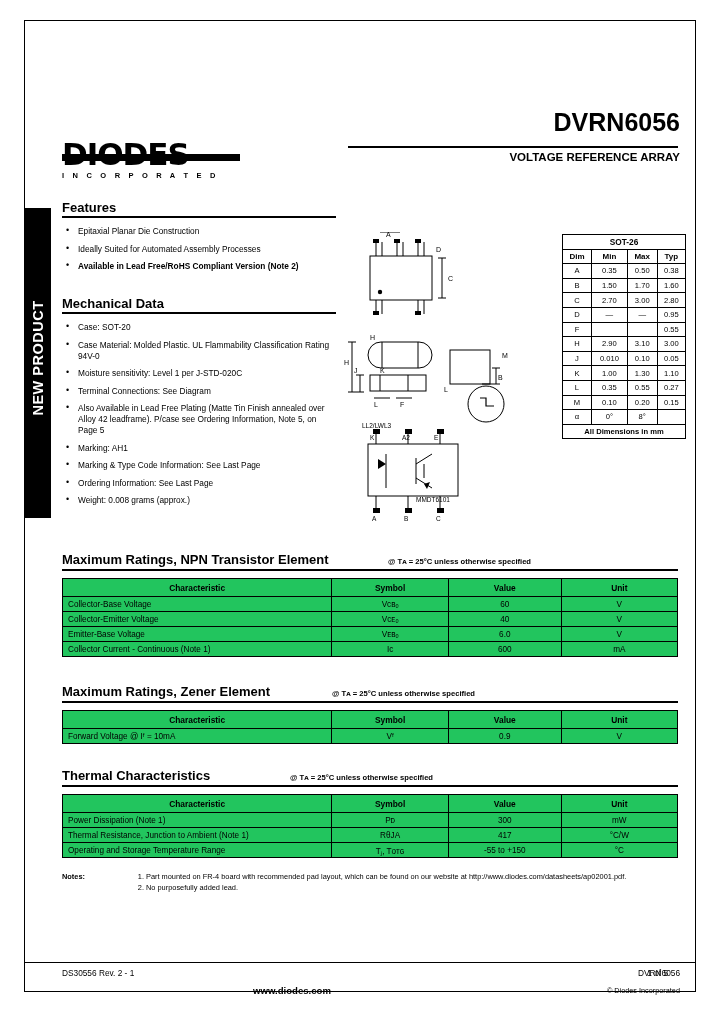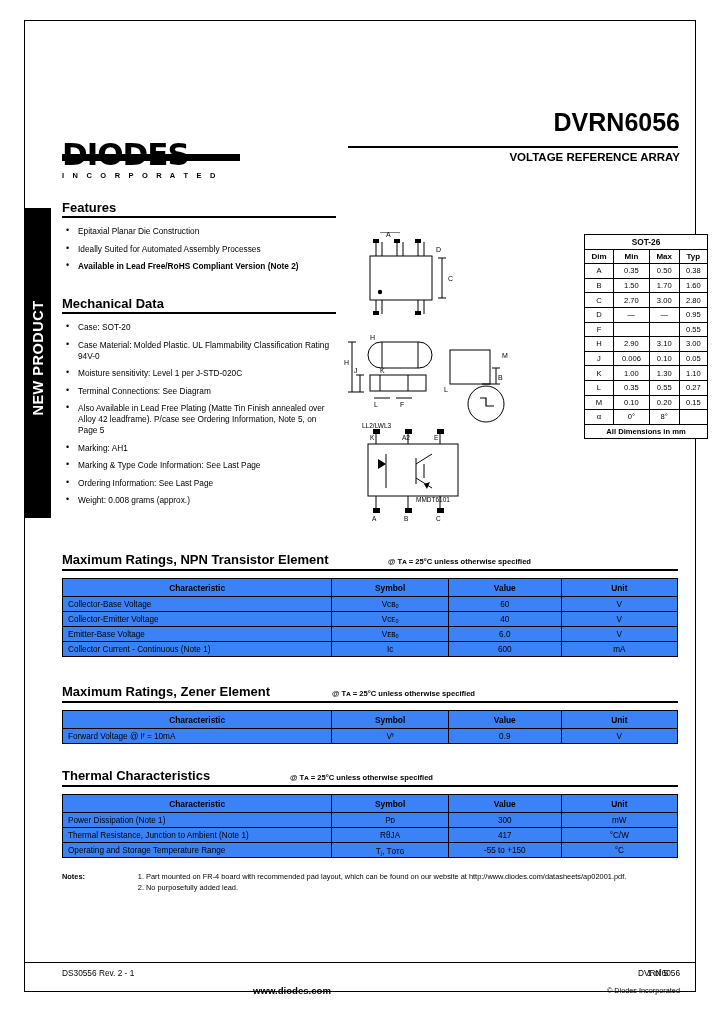--- a/index.html
+++ b/index.html
@@ -59,37 +59,37 @@
     position:absolute;font-size:8.3px;color:#000;line-height:11px;
   }
   .bullets div.row{
     position:relative;padding-left:16px;margin-bottom:6.5px;
   }
   .bullets div.row:before{
     content:"\2022";position:absolute;left:4px;top:-1px;font-size:9px;
   }
   
   .dimtable{
-    position:absolute;left:584px;top:234px;width:124px;
+    position:absolute;left:562px;top:234px;width:124px;
     border:1.2px solid #000;border-collapse:collapse;font-size:7.6px;
     background:#fff;
   }
   .dimtable td,.dimtable th{
     border:0.8px solid #000;text-align:center;padding:0.5px 0;height:12.6px;
     font-weight:normal;
   }
   .dimtable .hdr{font-weight:bold;font-size:8px;}
   .dimtable .title{font-weight:bold;font-size:8.3px;}
   .dimtable .foot{font-weight:bold;font-size:7.6px;}
   
   .diagram{position:absolute;left:330px;top:232px;width:220px;height:290px;}
   
   .tbl{
     position:absolute;border-collapse:collapse;font-size:8.2px;color:#000;
-    background:#3b82f6;
+    background:#22c55e;
   }
   .tbl th{
     border:1px solid #000;font-weight:bold;font-size:8.4px;height:15px;
     text-align:center;
   }
   .tbl td{
     border:1px solid #000;height:14px;padding:0 0 0 5px;
   }
   .tbl td.c{text-align:center;padding-left:0;}
   .sub-note{
@@ -287,21 +287,21 @@
           <td>0.55</td>
         </tr>
     <tr>
           <td>H</td>
           <td>2.90</td>
           <td>3.10</td>
           <td>3.00</td>
         </tr>
     <tr>
           <td>J</td>
-          <td>0.006</td>
+          <td>0.010</td>
           <td>0.10</td>
           <td>0.05</td>
         </tr>
     <tr>
           <td>K</td>
           <td>1.00</td>
           <td>1.30</td>
           <td>1.10</td>
         </tr>
     <tr>

